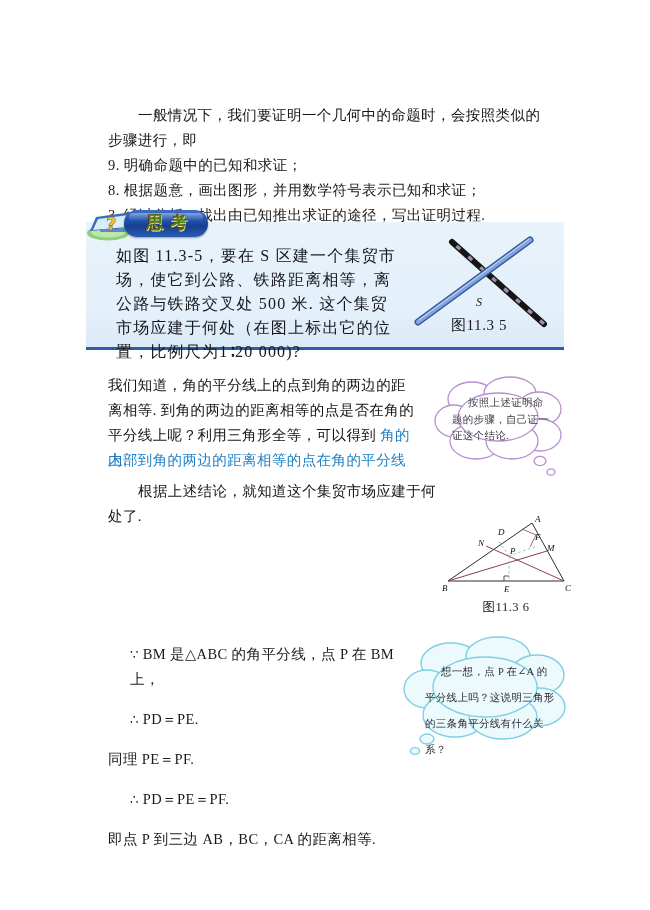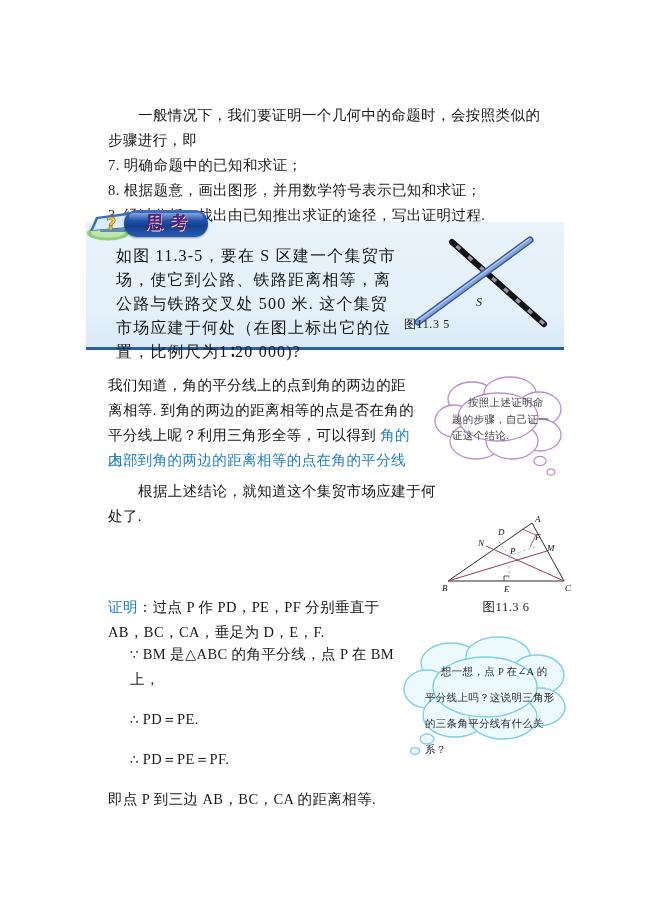--- a/index.html
+++ b/index.html
@@ -66,21 +66,21 @@
   }
   .banner-text {
     position: absolute;
     left: 48px; top: 5px;
     width: 66px;
     text-align: center;
     font-size: 17px;
     font-weight: bold;
     letter-spacing: 7px;
     text-indent: 7px;
-    color: #4c1d95;
+    color: #4d7c0f;
     text-shadow: 0.5px 0.5px 0 #ffe9a0, -0.5px -0.5px 0 #7a0d10;
     font-family: "DejaVu Sans", sans-serif;
     line-height: 19px;
   }
   .banner-icon { position: absolute; left: 0; top: 0; }
 
   
   #think-box {
     position: absolute;
     left: 86px; top: 205px;
@@ -93,21 +93,21 @@
     left: 30px; top: 22px;
     width: 286px;
     font-size: 16px;
     line-height: 24px;
     letter-spacing: 1.2px;
     color: #17171c;
   }
   #fig5-wrap { position: absolute; left: 318px; top: 8px; width: 150px; height: 112px; }
   #fig5-cap {
     position: absolute; left: 318px; top: 94px; width: 150px;
-    text-align: left; font-size: 12px; letter-spacing: .6px; color: #1a1a1a;
+    text-align: center; font-size: 15px; letter-spacing: .6px; color: #1a1a1a;
   }
   #fig5-s {
     position:absolute; left: 390px; top: 73px;
     font-size: 12px; font-style: italic;
   }
 
   
   #p-know { position: absolute; left: 108px; top: 356px; width: 312px; }
   #p-know .blue { color: #1c7fc4; }
   #blue-tail {
@@ -152,21 +152,21 @@
   
   #footer { position: absolute; left: 0; top: 832px; width: 650px; height: 40px; }
 </style>
 </head>
 <body>
 
 <div class="page">
 
   <div id="intro">
     <div class="para indent">一般情况下，我们要证明一个几何中的命题时，会按照类似的步骤进行，即</div>
-    <div class="numline">7. 明确命题中的已知和求证；</div>
+    <div class="numline">9. 明确命题中的已知和求证；</div>
     <div class="numline">8. 根据题意，画出图形，并用数学符号表示已知和求证；</div>
     <div class="numline">3. 经过分析，找出由已知推出求证的途径，写出证明过程.</div>
   </div>
 
   <div id="think-box">
     <div id="think-text">如图 11.3-5，要在 S 区建一个集贸市场，使它到公路、铁路距离相等，离公路与铁路交叉处 500 米. 这个集贸市场应建于何处（在图上标出它的位置，比例尺为1∶20 000)?</div>
 
     <div id="fig5-wrap">
       <svg width="150" height="112" viewBox="0 0 150 112">
 
@@ -221,32 +221,33 @@
         <ellipse cx="80" cy="68" rx="26" ry="18"></ellipse>
         <ellipse cx="66" cy="44" rx="40" ry="24"></ellipse>
         <ellipse cx="108" cy="88" rx="6" ry="4.6"></ellipse>
         <ellipse cx="119" cy="99" rx="4" ry="3.2"></ellipse>
       </g>
     </svg>
     <div class="btxt">按照上述证明命题的步骤，自己证一证这个结论.</div>
   </div>
 
 
-  <div id="p-proof" class="para">
-    <span class="blue">证明</span><span>：过点 P 作 PD，PE，PF 分别垂直于 AB，BC，CA，垂足为 D，E，F.</span>
-  </div>
 
   <div id="proof-lines">
     <div class="pline ind2">
       <span class="sym">∵</span>
       <span>BM 是△ABC 的角平分线，点 P 在 BM 上，</span>
     </div>
     <div class="pline ind2">
       <span class="sym">∴</span>
       <span class="mi">PD＝PE.</span>
+    </div>
+    <div class="pline">
+      <span>同理</span>
+      <span class="mi">PE＝PF.</span>
     </div>
     <div class="pline ind2">
       <span class="sym">∴</span>
       <span class="mi">PD＝PE＝PF.</span>
     </div>
     <div class="pline">
       <span>即点 P 到三边 AB，BC，CA 的距离相等.</span>
     </div>
   </div>
 

